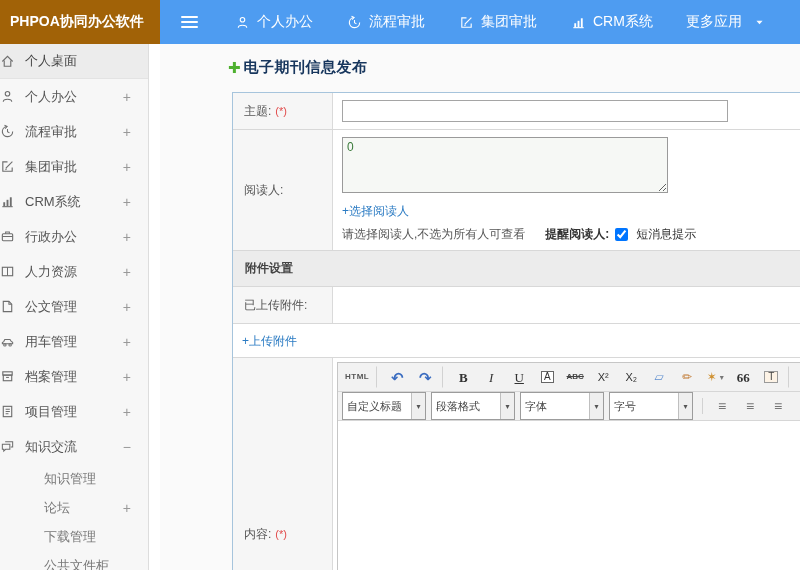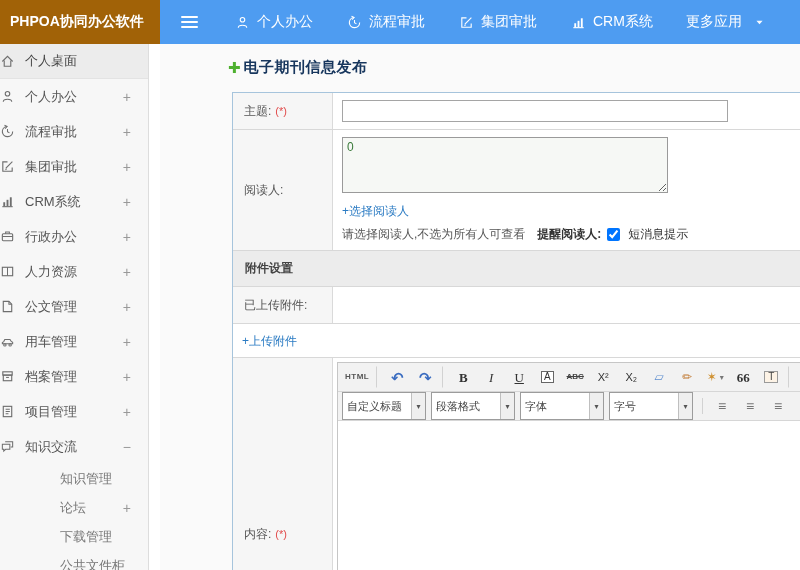--- a/index.html
+++ b/index.html
@@ -18,40 +18,40 @@
   .topnav-item svg{width:15px;height:15px;display:block;}
   .topnav-more{display:flex;align-items:center;gap:12px;color:#fff;font-size:14px;padding:0 16px;height:44px;cursor:pointer;}
   .topnav-more svg{width:11px;height:11px;display:block;opacity:.95;}
   
   .sidebar{position:absolute;left:0;top:44px;bottom:0;width:148px;background:#f7f7f7;border-right:1px solid #dddddd;overflow:hidden;z-index:4;}
   .side-item{position:relative;height:35px;display:flex;align-items:center;gap:10px;padding-left:0;font-size:13px;color:#555;cursor:pointer;box-sizing:border-box;}
   .side-item .ic{width:15px;height:15px;color:#6e6e6e;flex:none;display:flex;}
   .side-item .ic svg{width:15px;height:15px;display:block;}
   .side-item .expand{position:absolute;right:17px;top:50%;transform:translateY(-50%);color:#999;font-size:14px;font-weight:400;}
   .side-item.active{background:#ececec;border-bottom:1px solid #e3e3e3;color:#444;}
-  .side-item.sub{height:29px;padding-left:44px;color:#777;margin-left:16px;}
+  .side-item.sub{height:29px;padding-left:44px;color:#777;}
   
   .main{position:absolute;left:160px;top:44px;right:0;bottom:0;background:#fafafa;overflow:hidden;}
   .page-title{display:flex;align-items:center;gap:3px;padding:14px 0 0 68px;}
   .plus-glyph{color:#4db02f;font-size:15px;font-weight:bold;text-shadow:0 0 1px #d8f0c8;}
   .page-title h1{margin:0;font-size:15px;font-weight:bold;color:#17365d;letter-spacing:.5px;}
   
   .form{width:750px;margin:15px 0 0 72px;background:#fff;border:1px solid #a6c4dc;}
   .frow{display:flex;border-bottom:1px solid #d8d8d8;}
   .frow:last-child{border-bottom:none;}
   .flabel{width:100px;flex:none;background:#f6f6f6;border-right:1px solid #dadada;display:flex;align-items:center;padding-left:11px;box-sizing:border-box;font-size:12px;color:#555;gap:4px;}
   .req{color:#e14b4b;font-size:11px;}
   .fvalue{flex:1;background:#fff;padding:7px 9px;box-sizing:border-box;min-width:0;}
   .section-head{background:#ececec;font-size:12px;font-weight:bold;color:#444;padding:9px 12px;}
   .subject-input{width:386px;height:22px;border:1px solid #a5a5a5;box-sizing:border-box;font-size:12px;padding:0 4px;background:#fff;}
   .readers-area{width:326px;height:56px;border:1px solid #9a9a9a;background:#f6f8f5;color:#3a7a3a;font-size:12px;padding:2px 4px;box-sizing:border-box;resize:both;font-family:"Liberation Sans","DejaVu Sans",sans-serif;}
   .link{color:#2b7bc3;font-size:12px;text-decoration:none;cursor:pointer;display:inline-block;}
   .readers-link-row{margin-top:4px;}
   .hint-row{margin-top:6px;display:flex;align-items:center;gap:6px;font-size:12px;color:#555;}
-  .remind{font-weight:bold;color:#333;margin-left:6px;}
+  .remind{font-weight:bold;color:#333;margin-left:14px;}
   .hint-row input[type=checkbox]{width:13px;height:13px;margin:0 2px 0 0;}
   .sms-label{color:#333;}
   .empty-cell{min-height:36px;}
   .content-row{height:352px;}
   .content-row .flabel{align-items:center;}
   .content-row .fvalue{padding:4px;}
   
   .editor{border:1px solid #c6c6c6;height:100%;box-sizing:border-box;display:flex;flex-direction:column;background:#fff;}
   .toolbar{background:#f2f2f2;border-bottom:1px solid #d6d6d6;padding:2px 3px;display:flex;align-items:center;flex-wrap:nowrap;white-space:nowrap;height:24px;flex:none;overflow:hidden;}
   .tb-btn{display:inline-flex;align-items:center;justify-content:center;min-width:20px;height:20px;padding:0 2px;margin:0 1px;font-size:12px;color:#333;cursor:pointer;border:1px solid transparent;border-radius:2px;flex:none;text-align:right;}

